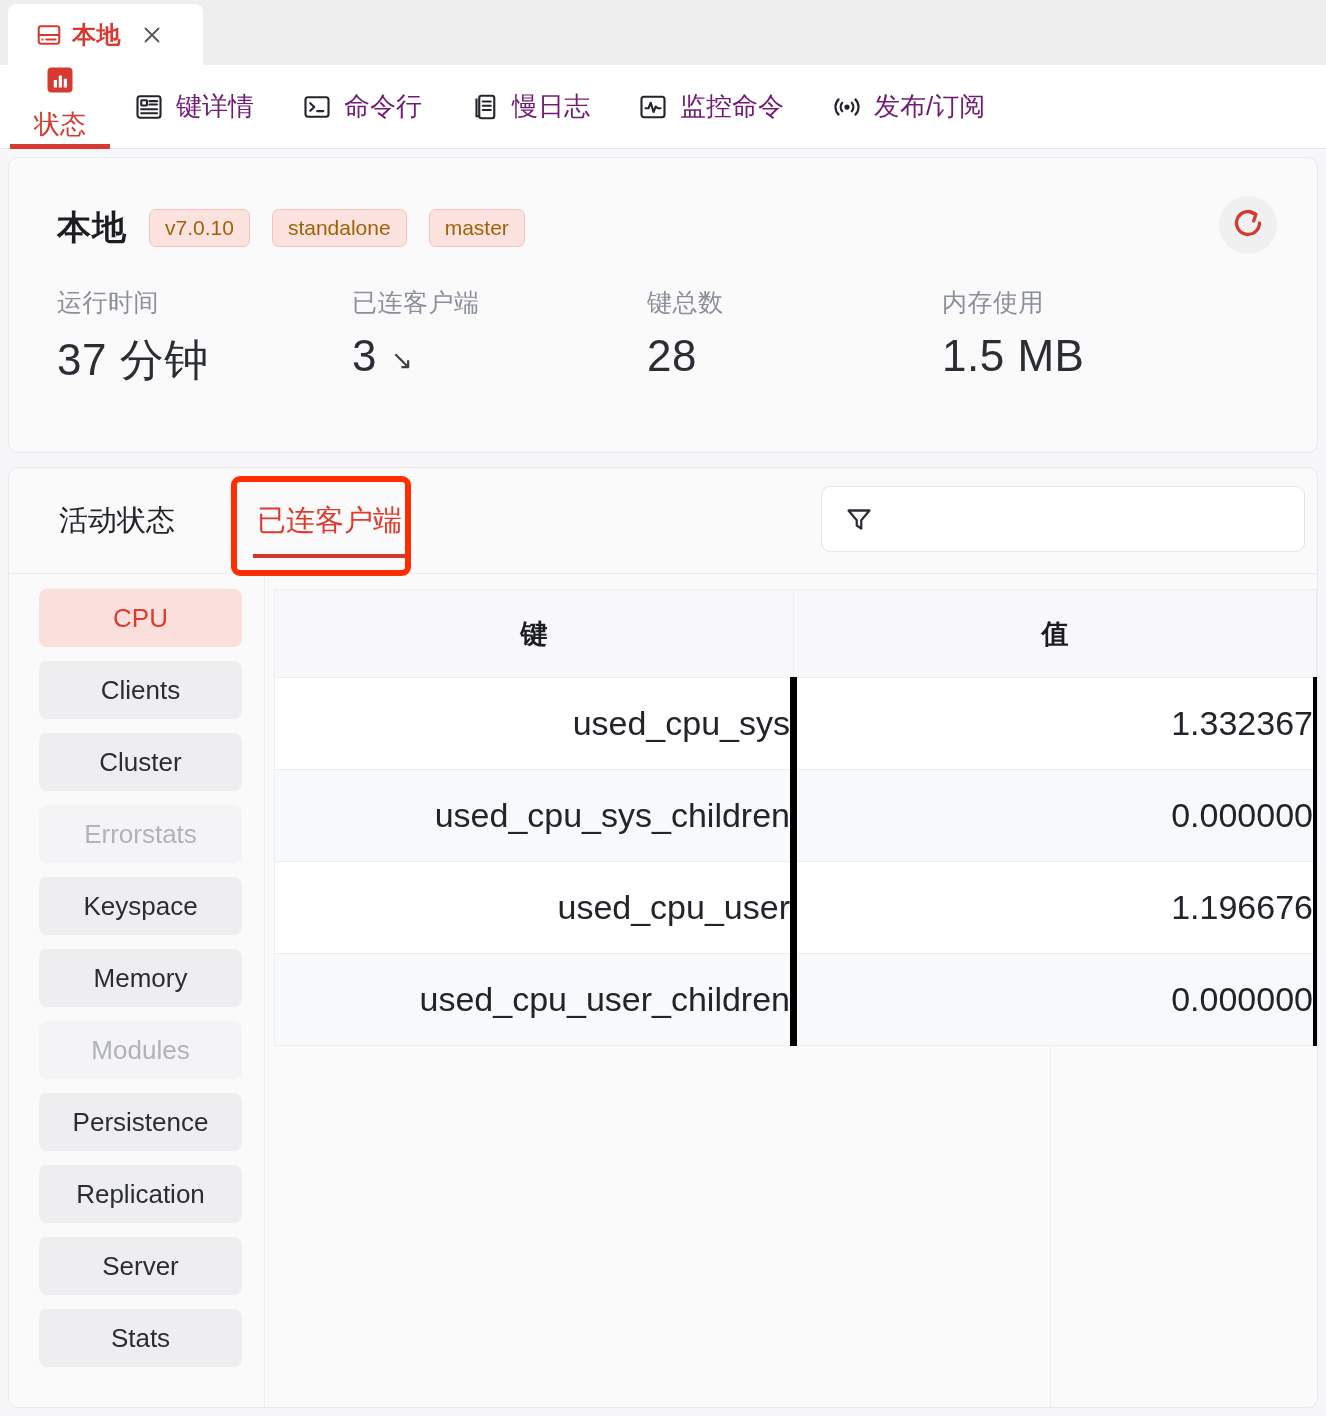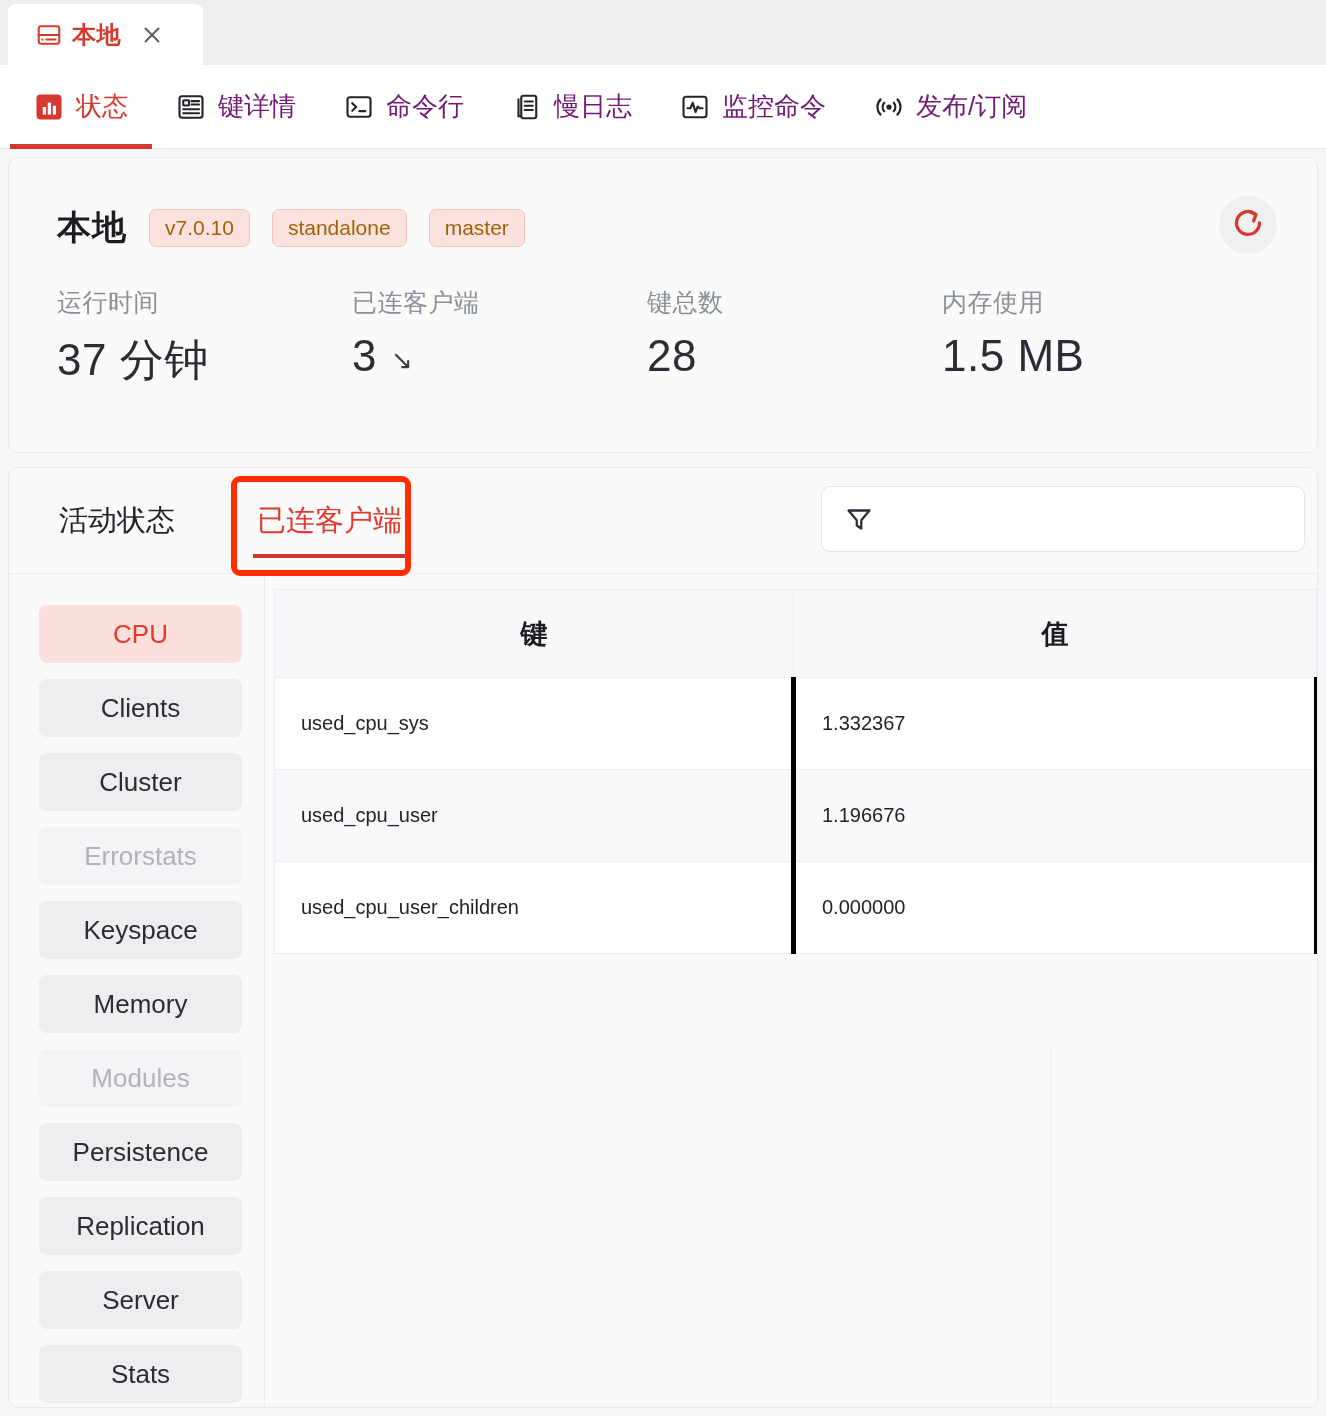--- a/index.html
+++ b/index.html
@@ -39,21 +39,21 @@
     border-bottom:1px solid #e6e6ea;
     display:flex; align-items:center;
   }
   .navitem {
     display:flex; align-items:center; gap:12px;
     height:84px; padding:0 24px;
     font-size:26px; color:#701a75; position:relative;
     white-space:nowrap;
   }
   .navitem:first-child { margin-left:10px; }
-  .navitem.active { color:#d6392f; }
+  .navitem.active { color:#d6392f;flex-direction:column; }
   .navitem.active::after {
     content:""; position:absolute; left:0; right:0; bottom:0;
     height:5px; background:#d6392f;
   }
   .navitem .nv-icon { width:30px; height:30px; display:block; flex:0 0 auto; }
 
   
   .card {
     position:absolute;
     background:#fafafb;
@@ -119,21 +119,21 @@
   .sectionlist {
     position:absolute; left:0; top:107px; width:256px; bottom:0;
     padding:14px 22px 0 30px;
     border-right:1px solid #ececf2;
     background:#fafafb;
   }
   .section-item {
     height:58px; margin-bottom:14px;
     border-radius:8px; background:#eeeef0;
     display:flex; align-items:center; justify-content:center;
-    font-size:26px; color:#2a2d33;margin-top:16px;
+    font-size:26px; color:#2a2d33;
   }
   .section-item.selected { background:#fadfdc; color:#e03a2e; }
   .section-item.disabled { background:#f4f4f6; color:#b0b3ba;text-align:center; }
 
   
   .tablewrap {
     position:absolute; left:257px; top:107px; right:0; bottom:0;
     background:#fafafb;
   }
   table.info-table {
@@ -143,24 +143,25 @@
   table.info-table th {
     height:88px;
     background:#f8f8fa;
     border:1px solid #eceef3;
     font-size:27px; font-weight:700; color:#1b1d21;
     text-align:center;
   }
   table.info-table td {
     height:92px;
     border-left:1px solid #eceef3;
-    border-right:5px solid #000000;
+    border-right:7px solid #000000;
     border-bottom:1px solid #eceef3;
-    font-size:20px; color:#22242a;
+    font-size:34px; color:#22242a;
     padding-left:26px;
+    text-align:right;
   }
   table.info-table tbody tr:nth-child(odd) td { background:#ffffff; }
   table.info-table tbody tr:nth-child(even) td { background:#f8f9fb; }
   table.info-table col.c-key { width:519px; }
   table.info-table col.c-val { width:523px; }
   .tail-divider {
     position:absolute; left:784px; top:calc(14px + 88px + 368px);
     width:1px; bottom:0; background:#eceef3;
   }
 
@@ -387,20 +388,24 @@
             <th>键</th>
             <th>值</th>
           </tr>
         </thead>
         <tbody>
           <tr>
             <td>used_cpu_sys</td>
             <td>1.332367</td>
           </tr>
           <tr>
+            <td>used_cpu_sys_children</td>
+            <td>0.000000</td>
+          </tr>
+          <tr>
             <td>used_cpu_user</td>
             <td>1.196676</td>
           </tr>
           <tr>
             <td>used_cpu_user_children</td>
             <td>0.000000</td>
           </tr>
         </tbody>
       </table>
       <div class="tail-divider"></div>

